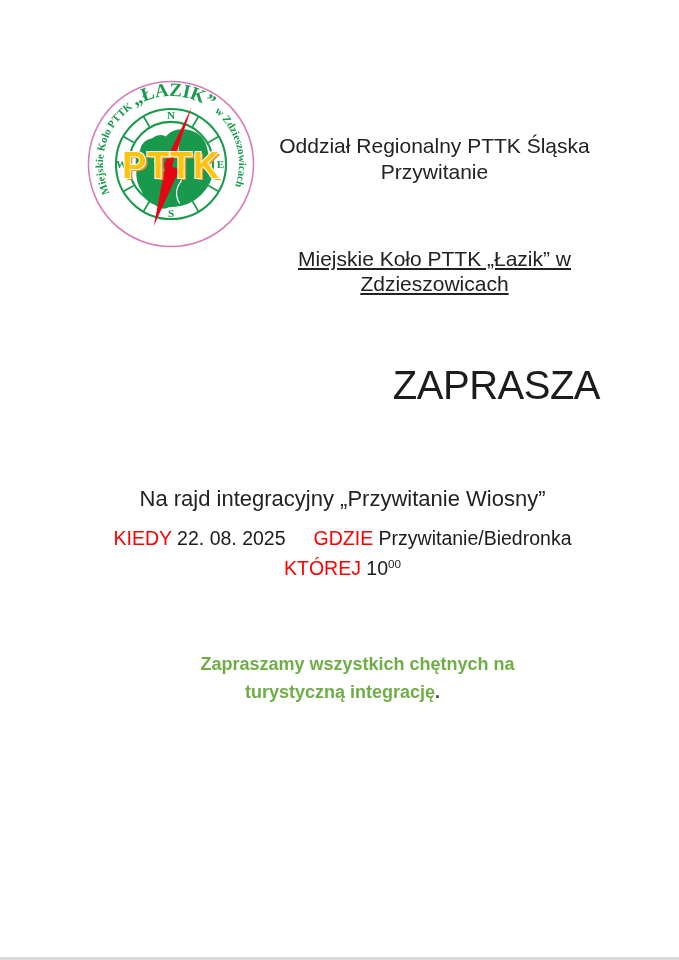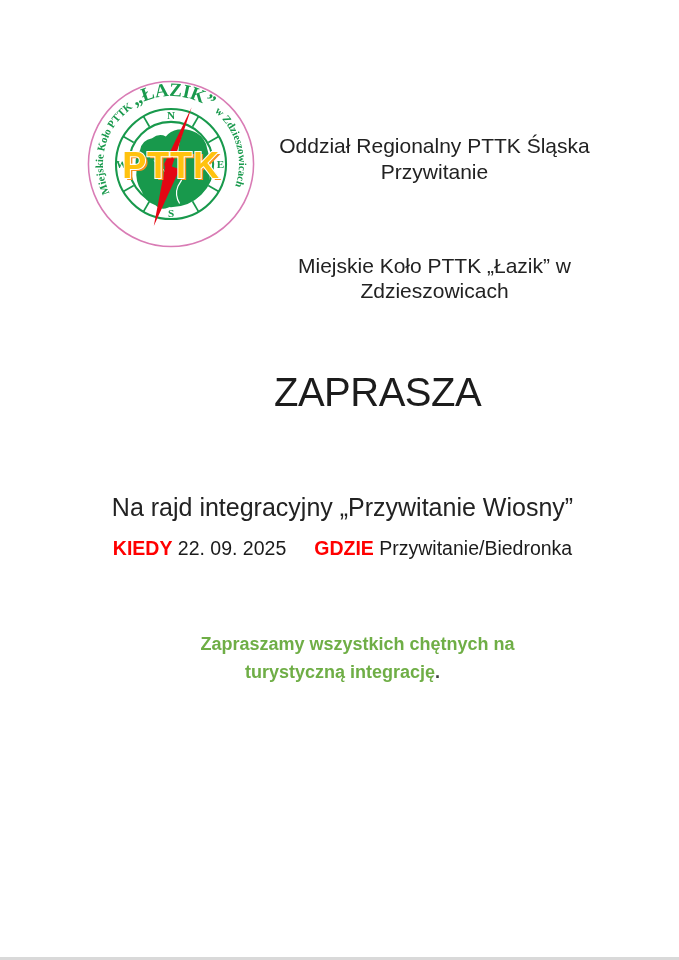--- a/index.html
+++ b/index.html
@@ -16,32 +16,32 @@
   .content { padding:78px 79px 0 85px; }
 
   
   .header-row { display:flex; align-items:flex-start; }
   .logo { width:172px; height:172px; flex-shrink:0; }
   .header-text {
     flex:1; padding-left:12px; padding-top:4px;
     text-align:center; font-size:21px; line-height:1.22;
     white-space:pre-wrap; color:#222;
   }
-  .org2 { margin-top:17px; }
+  .org2 { margin-top:10px;text-decoration:underline; }
   .invite {
     font-size:40px; letter-spacing:-0.5px; margin-top:13px;
-    text-align:left; padding-left:5px; color:#1c1c1c;
+    text-align:right; padding-left:5px; color:#1c1c1c;
     font-weight:400;
   }
 
   
-  .event-title { text-align:center; font-size:25px; margin-top:25px; color:#222; }
+  .event-title { text-align:center; font-size:22px; margin-top:25px; color:#222; }
   .when-line  { text-align:center; font-size:19.5px; margin-top:15px; }
   .time-line  { text-align:center; font-size:19.5px; margin-top:7px; }
-  .red-label  { color:#ff0000; font-weight:700; }
+  .red-label  { color:#ff0000; font-weight:400; }
   .gap-left   { padding-left:28px; }
   sup { font-size:0.6em; vertical-align:super; line-height:0; }
 
   
   .green-head {
     text-align:center; white-space:pre-wrap;
     color:#6fae46; font-weight:700;
     font-size:18px; line-height:1.55;
     margin-top:43px;
   }
@@ -113,23 +113,26 @@
 Przywitanie</div>
         <div class="org2">Miejskie Koło PTTK „Łazik” w
 Zdzieszowicach</div>
         <div class="invite">ZAPRASZA</div>
       </div>
     </div>
 
     <div class="event-title">Na rajd integracyjny „Przywitanie Wiosny”</div>
 
     <div class="when-line">
-      <span class="red-label">KIEDY</span><span> 22. 09. 2025</span><span class="red-label gap-left">GDZIE</span><span> Przywitanie/Biedronka</span>
+      <span class="red-label">KIEDY</span><span> 22. 08. 2025</span><span class="red-label gap-left">GDZIE</span><span> Przywitanie/Biedronka</span>
     </div>
 
+    <div class="time-line">
+      <span class="red-label">KTÓREJ</span><span> 10</span><sup>00</sup>
+    </div>
 
     <div class="green-head">
       <span>Zapraszamy wszystkich chętnych na
 turystyczną integrację</span><span class="period">.</span>
     </div>
 
 
   </div>
 </div>
 

